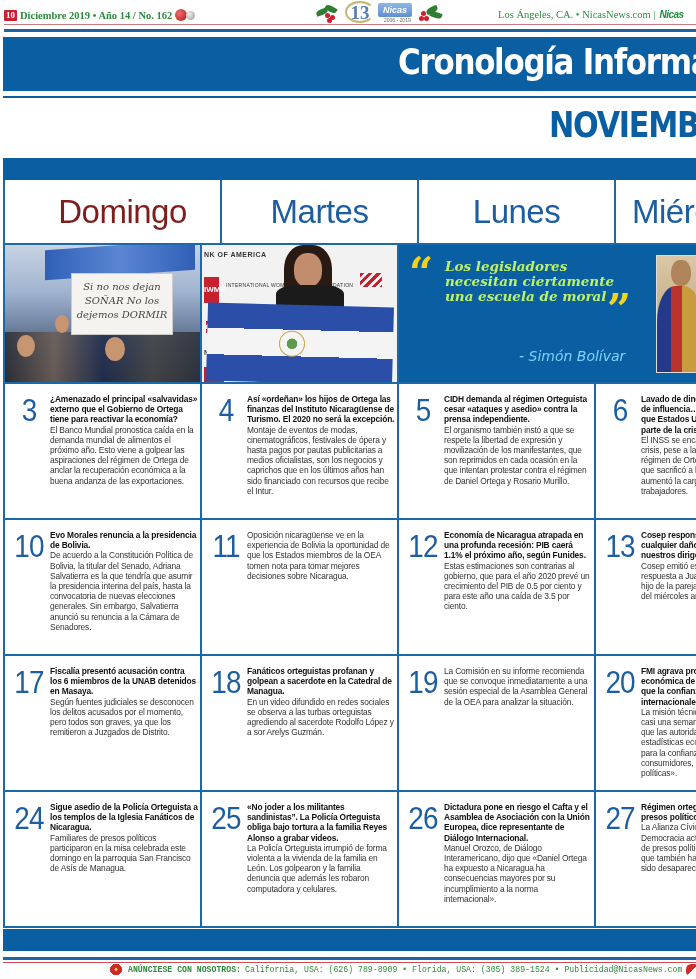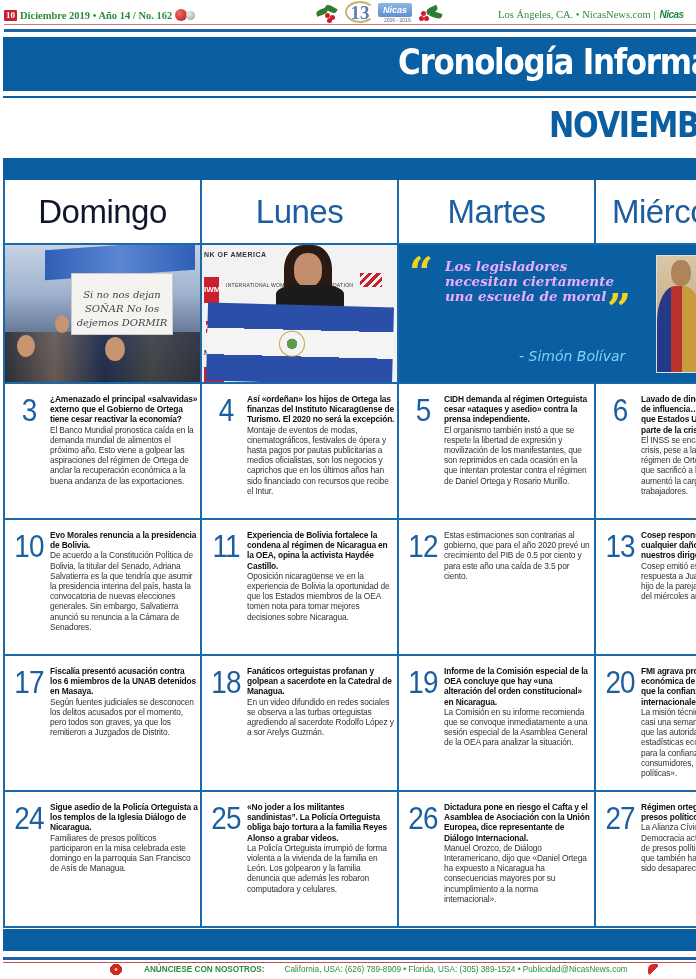--- a/index.html
+++ b/index.html
@@ -35,50 +35,50 @@
   .month { position: absolute; left: 549px; top: 104px; white-space: nowrap; color: #0a5fa3;
     font-family: "DejaVu Sans", sans-serif; font-weight: bold; font-size: 36px; letter-spacing: -1.5px; transform: scaleX(0.84); transform-origin: left; }
   .grid-top { position: absolute; left: 3px; top: 158px; width: 693px; height: 22px; background: #0a5fa3; }
 
   
   .calendar { position: absolute; left: 3px; top: 180px; width: 700px; }
   .col-border { border-right: 2px solid #1b69a8; }
   .header-row { display: flex; height: 65px; border-left: 2px solid #1b69a8; border-bottom: 2px solid #1b69a8; }
   .header-cell { width: 197px; flex: 0 0 197px; display: flex; align-items: center; justify-content: center;
     font-family: "Liberation Sans", sans-serif; font-size: 33px; color: #1c5ea0; letter-spacing: -0.5px; white-space: nowrap; overflow: hidden; }
-  .header-cell.sunday { color: #0f172a; }
+  .header-cell.sunday { color: #7f1d1d; margin-left: 20px; }
   .header-cell.partial { justify-content: flex-start; padding-left: 16px; }
 
   .image-row { display: flex; height: 139px; border-left: 2px solid #1b69a8; border-bottom: 2px solid #1b69a8; }
   .photo { width: 197px; flex: 0 0 197px; position: relative; overflow: hidden; }
   .photo-protest { background: linear-gradient(180deg, #c8d3e3 0%, #9fb3cf 35%, #5a6d8c 70%, #2d3340 100%); }
   .photo-protest .flag-band { position: absolute; left: 40px; top: 0; width: 150px; height: 30px; background: linear-gradient(90deg, #2f5fb6, #5c86d3 50%, #2f5fb6); transform: skewY(-4deg); }
   .photo-protest .sign { position: absolute; left: 66px; top: 28px; width: 102px; height: 62px; background: #f5f3ef; border: 1px solid #ccc;
-    font-family: "DejaVu Serif", serif; font-style: italic; font-size: 10px; color: #444; text-align: center; line-height: 14px; padding-top: 14px; }
+    font-family: "DejaVu Serif", serif; font-style: italic; font-size: 10px; color: #444; text-align: center; line-height: 14px; padding-top: 6px; }
   .photo-protest .crowd { position: absolute; left: 0; bottom: 0; width: 197px; height: 50px; background: linear-gradient(90deg, #2a2d35, #6f5f55, #1e2a4a, #444, #2b2f3a); opacity: 0.85; }
   .photo-protest .person { position: absolute; border-radius: 50%; background: #c7956f; }
 
   .photo-award { background: #f2f2f2; }
   .photo-award .brand-text { position: absolute; left: 2px; top: 6px; font-size: 7px; font-weight: bold; color: #333; letter-spacing: 0.5px; }
   .photo-award .brand-text2 { position: absolute; left: 2px; top: 104px; font-size: 7px; font-weight: bold; color: #333; letter-spacing: 0.5px; }
   .photo-award .iwmf { position: absolute; left: 2px; top: 32px; width: 15px; height: 26px; background: #c8202f; color: #fff; font-size: 8px; font-weight: bold; text-align: center; line-height: 26px; }
   .photo-award .iwmf2 { position: absolute; left: 2px; top: 122px; width: 20px; height: 16px; background: #c8202f; }
   .photo-award .iwmf-label { position: absolute; left: 24px; top: 37px; font-size: 5px; line-height: 6px; color: #333; letter-spacing: 0.3px; }
   .photo-award .stripes { position: absolute; width: 22px; height: 14px; background: repeating-linear-gradient(135deg, #c8202f 0 3px, transparent 3px 6px); }
   .photo-award .woman-hair { position: absolute; left: 82px; top: 0; width: 48px; height: 60px; background: #2a1a14; border-radius: 40% 40% 20% 20%; }
   .photo-award .woman-face { position: absolute; left: 92px; top: 8px; width: 28px; height: 34px; background: #c28d6c; border-radius: 45%; }
   .photo-award .woman-body { position: absolute; left: 74px; top: 40px; width: 68px; height: 30px; background: #1b1b1b; border-radius: 30% 30% 0 0; }
   .photo-award .nic-flag { position: absolute; left: 5px; top: 60px; width: 186px; height: 78px; transform: rotate(1.5deg);
     background: linear-gradient(180deg, #2b4fa8 0 32%, #f4f4f4 32% 66%, #2b4fa8 66% 100%); }
   .photo-award .emblem { position: absolute; left: 72px; top: 26px; width: 26px; height: 26px; border: 1.5px solid #c9a54a; border-radius: 50%; background: radial-gradient(circle, #5e9a4f 0 30%, #f4f4f4 32%); }
 
   .quote-box { width: 197px; flex: 0 0 197px; background: #0a5fa3; position: relative; }
   .quote-box .open-q { position: absolute; left: 10px; top: 8px; font-family: "DejaVu Serif", serif; font-weight: bold; font-size: 42px; color: #f3d31c; line-height: 42px; }
   .quote-box .close-q { position: absolute; left: 208px; top: 44px; font-family: "DejaVu Serif", serif; font-weight: bold; font-size: 42px; color: #f3d31c; line-height: 42px; }
-  .quote-box .q-text { position: absolute; left: 46px; top: 14px; width: 200px; color: #f0abfc; font-family: "DejaVu Serif", serif;
+  .quote-box .q-text { position: absolute; left: 46px; top: 14px; width: 200px; color: #bef264; font-family: "DejaVu Serif", serif;
     font-style: italic; font-weight: bold; font-size: 13.5px; line-height: 15px; white-space: pre-line; }
   .quote-box .author { position: absolute; left: 120px; top: 103px; white-space: nowrap; color: #7dd3fc;
     font-family: "DejaVu Sans", sans-serif; font-style: italic; font-size: 14px; }
   .quote-wide { width: 394px; flex: 0 0 394px; }
   .portrait { position: absolute; left: 257px; top: 10px; width: 45px; height: 118px; background: linear-gradient(180deg, #d9c7a7, #b99a6e); border: 1px solid #ddd; overflow: hidden; }
   .portrait .coat { position: absolute; left: 0; top: 30px; width: 45px; height: 90px; background: linear-gradient(90deg, #243a88 0 30%, #b8332c 30% 55%, #c89c3c 55% 100%); border-radius: 40% 40% 0 0; }
   .portrait .head { position: absolute; left: 14px; top: 4px; width: 20px; height: 26px; background: #b0845a; border-radius: 45%; }
 
   .week-row { display: flex; height: 136px; border-left: 2px solid #1b69a8; border-bottom: 2px solid #1b69a8; }
   .day-cell { width: 197px; flex: 0 0 197px; position: relative; overflow: hidden; }
@@ -88,22 +88,22 @@
     font-size: 8.4px; line-height: 10.2px; color: #333; letter-spacing: -0.15px; }
   .day-text .headline { font-weight: bold; color: #111; display: block; }
   .day-text .body { display: block; }
   .day-cell.cut .day-text { width: 148px; }
 
   .grid-bottom { position: absolute; left: 3px; top: 929px; width: 693px; height: 22px; background: #0a5fa3; }
 
   
   .foot-rule-blue { position: absolute; left: 3px; right: 0; top: 957px; height: 3px; background: #1e63a3; }
   .foot-rule-red { position: absolute; left: 3px; right: 0; top: 962px; height: 1px; background: #d04a52; }
-  .footer { position: absolute; left: 108px; top: 964px; display: flex; align-items: center; gap: 20px; white-space: nowrap;
-    font-family: Liberation Sans, sans-serif; font-size: 8.2px; color: #2e8b3d; }
+  .footer { position: absolute; left: 108px; top: 964px; display: flex; align-items: center; gap: 4px; white-space: nowrap;
+    font-family: Liberation Mono, monospace; font-size: 8.2px; color: #2e8b3d; }
   .footer .label { font-weight: bold; }
   .poinsettia { width: 16px; height: 11px; background: radial-gradient(circle, #f2c744 0 15%, #cf2a2a 16% 60%, transparent 62%); }
   .santa-hat { width: 10px; height: 11px; background: linear-gradient(135deg, #d62a2a 60%, #fff 61%); border-radius: 50% 10% 40% 30%; }
 </style>
 </head>
 <body>
 
 <div class="topbar">
   <div class="left">
     <span class="page-num">10</span>
@@ -139,22 +139,22 @@
 <div class="title-band">
   <div class="title">Cronología Informativa</div>
 </div>
 <div class="thin-rule"></div>
 <div class="month">NOVIEMBRE</div>
 <div class="grid-top"></div>
 
 <div class="calendar">
   <div class="header-row">
     <div class="header-cell sunday col-border">Domingo</div>
+    <div class="header-cell col-border">Martes</div>
     <div class="header-cell col-border">Lunes</div>
-    <div class="header-cell col-border">Martes</div>
     <div class="header-cell partial">Miércoles</div>
   </div>
 
   <div class="image-row">
     <div class="photo photo-protest col-border">
       <div class="crowd"></div>
       <div class="flag-band"></div>
       <div class="person" style="left:12px;top:90px;width:18px;height:22px;"></div>
       <div class="person" style="left:100px;top:92px;width:20px;height:24px;"></div>
       <div class="person" style="left:50px;top:70px;width:14px;height:18px;"></div>
@@ -186,21 +186,21 @@
         <div class="head"></div>
         <div class="coat"></div>
       </div>
     </div>
   </div>
 
   <div class="week-row">
     <div class="day-cell col-border">
       <div class="day-num">3</div>
       <div class="day-text">
-        <span class="headline">¿Amenazado el principal «salvavidas» externo que el Gobierno de Ortega tiene cesar reactivar la economía?</span>
+        <span class="headline">¿Amenazado el principal «salvavidas» externo que el Gobierno de Ortega tiene para reactivar la economía?</span>
         <span class="body">El Banco Mundial pronostica caída en la demanda mundial de alimentos el próximo año. Esto viene a golpear las aspiraciones del régimen de Ortega de anclar la recuperación económica a la buena andanza de las exportaciones.</span>
       </div>
     </div>
     <div class="day-cell col-border">
       <div class="day-num">4</div>
       <div class="day-text">
         <span class="headline">Así «ordeñan» los hijos de Ortega las finanzas del Instituto Nicaragüense de Turismo. El 2020 no será la excepción.</span>
         <span class="body">Montaje de eventos de modas, cinematográficos, festivales de ópera y hasta pagos por pautas publicitarias a medios oficialistas, son los negocios y caprichos que en los últimos años han sido financiado con recursos que recibe el Intur.</span>
       </div>
     </div>
@@ -224,27 +224,27 @@
     <div class="day-cell col-border">
       <div class="day-num">10</div>
       <div class="day-text">
         <span class="headline">Evo Morales renuncia a la presidencia de Bolivia.</span>
         <span class="body">De acuerdo a la Constitución Política de Bolivia, la titular del Senado, Adriana Salvatierra es la que tendría que asumir la presidencia interina del país, hasta la convocatoria de nuevas elecciones generales. Sin embargo, Salvatierra anunció su renuncia a la Cámara de Senadores.</span>
       </div>
     </div>
     <div class="day-cell col-border">
       <div class="day-num">11</div>
       <div class="day-text">
-        <span class="headline">Experiencia de Bolivia fortalece la condena al régimen de Nicaragua en la OEA, opina la activista Haydée Castillo.</span>
         <span class="body">Oposición nicaragüense ve en la experiencia de Bolivia la oportunidad de que los Estados miembros de la OEA tomen nota para tomar mejores decisiones sobre Nicaragua.</span>
       </div>
     </div>
     <div class="day-cell col-border">
       <div class="day-num">12</div>
       <div class="day-text">
+        <span class="headline">Economía de Nicaragua atrapada en una profunda recesión: PIB caerá 1.1% el próximo año, según Funides.</span>
         <span class="body">Estas estimaciones son contrarias al gobierno, que para el año 2020 prevé un crecimiento del PIB de 0.5 por ciento y para este año una caída de 3.5 por ciento.</span>
       </div>
     </div>
     <div class="day-cell cut">
       <div class="day-num">13</div>
       <div class="day-text">
         <span class="headline">Cosep responsabiliza al régimen por cualquier daño que puedan sufrir nuestros dirigentes.</span>
         <span class="body">Cosep emitió este comunicado en respuesta a Juan Carlos Ortega Murillo, hijo de la pareja presidencial, tras el tuit del miércoles anterior.</span>
       </div>
     </div>
@@ -261,38 +261,37 @@
     <div class="day-cell col-border">
       <div class="day-num">18</div>
       <div class="day-text">
         <span class="headline">Fanáticos orteguistas profanan y golpean a sacerdote en la Catedral de Managua.</span>
         <span class="body">En un video difundido en redes sociales se observa a las turbas orteguistas agrediendo al sacerdote Rodolfo López y a sor Arelys Guzmán.</span>
       </div>
     </div>
     <div class="day-cell col-border">
       <div class="day-num">19</div>
       <div class="day-text">
-        <span class="headline">Informe de la Comisión especial de la OEA concluye que hay «una alteración del orden constitucional» en Nicaragua.</span>
         <span class="body">La Comisión en su informe recomienda que se convoque inmediatamente a una sesión especial de la Asamblea General de la OEA para analizar la situación.</span>
       </div>
     </div>
     <div class="day-cell cut">
       <div class="day-num">20</div>
       <div class="day-text">
         <span class="headline">FMI agrava pronóstico de la situación económica de Nicaragua y advierte que la confianza y las relaciones internacionales se deterioraron.</span>
         <span class="body">La misión técnica del FMI, que estuvo casi una semana en Managua, señaló que las autoridades deben publicar estadísticas económicas, «que es crítico para la confianza de inversores y consumidores, y la evaluación de políticas».</span>
       </div>
     </div>
   </div>
 
   <div class="week-row">
     <div class="day-cell col-border">
       <div class="day-num">24</div>
       <div class="day-text">
-        <span class="headline">Sigue asedio de la Policía Orteguista a los templos de la Iglesia Diálogo de Nicaragua.</span>
+        <span class="headline">Sigue asedio de la Policía Orteguista a los templos de la Iglesia Fanáticos de Nicaragua.</span>
         <span class="body">Familiares de presos políticos participaron en la misa celebrada este domingo en la parroquia San Francisco de Asís de Managua.</span>
       </div>
     </div>
     <div class="day-cell col-border">
       <div class="day-num">25</div>
       <div class="day-text">
         <span class="headline">«No joder a los militantes sandinistas”. La Policía Orteguista obliga bajo tortura a la familia Reyes Alonso a grabar videos.</span>
         <span class="body">La Policía Orteguista irrumpió de forma violenta a la vivienda de la familia en León. Los golpearon y la familia denuncia que además les robaron computadora y celulares.</span>
       </div>
     </div>

